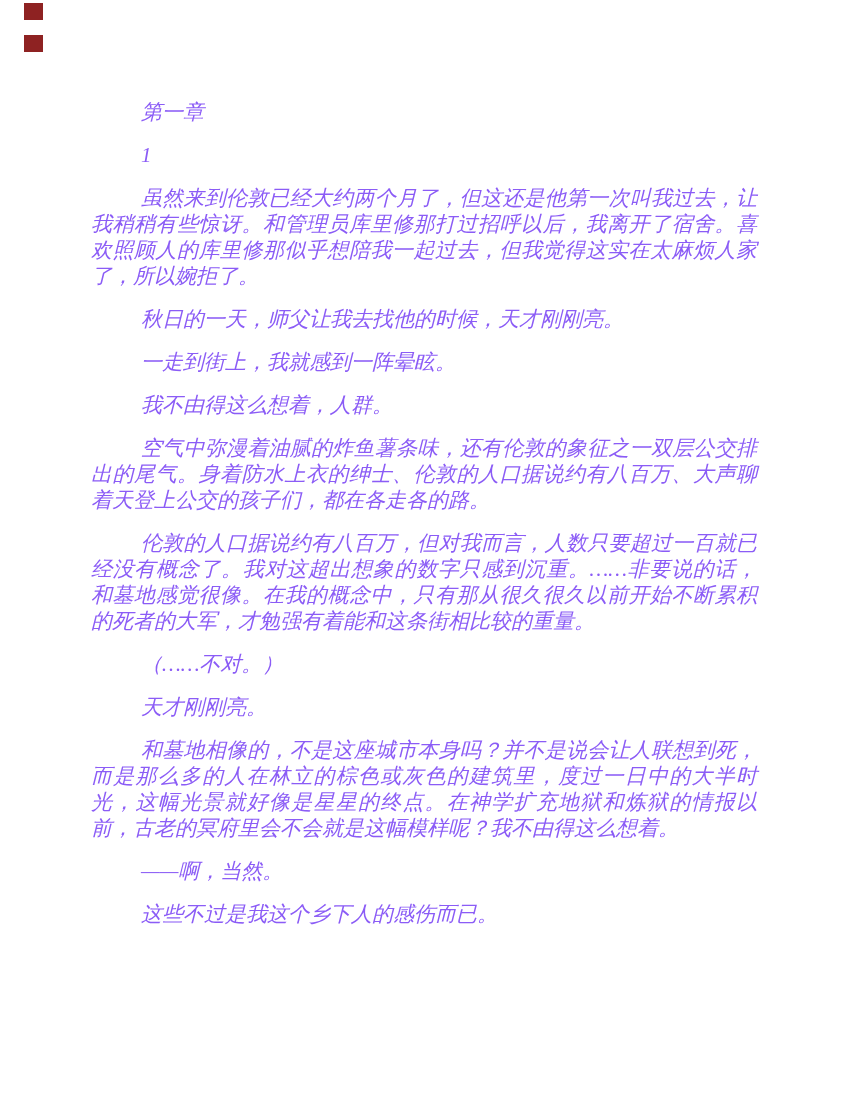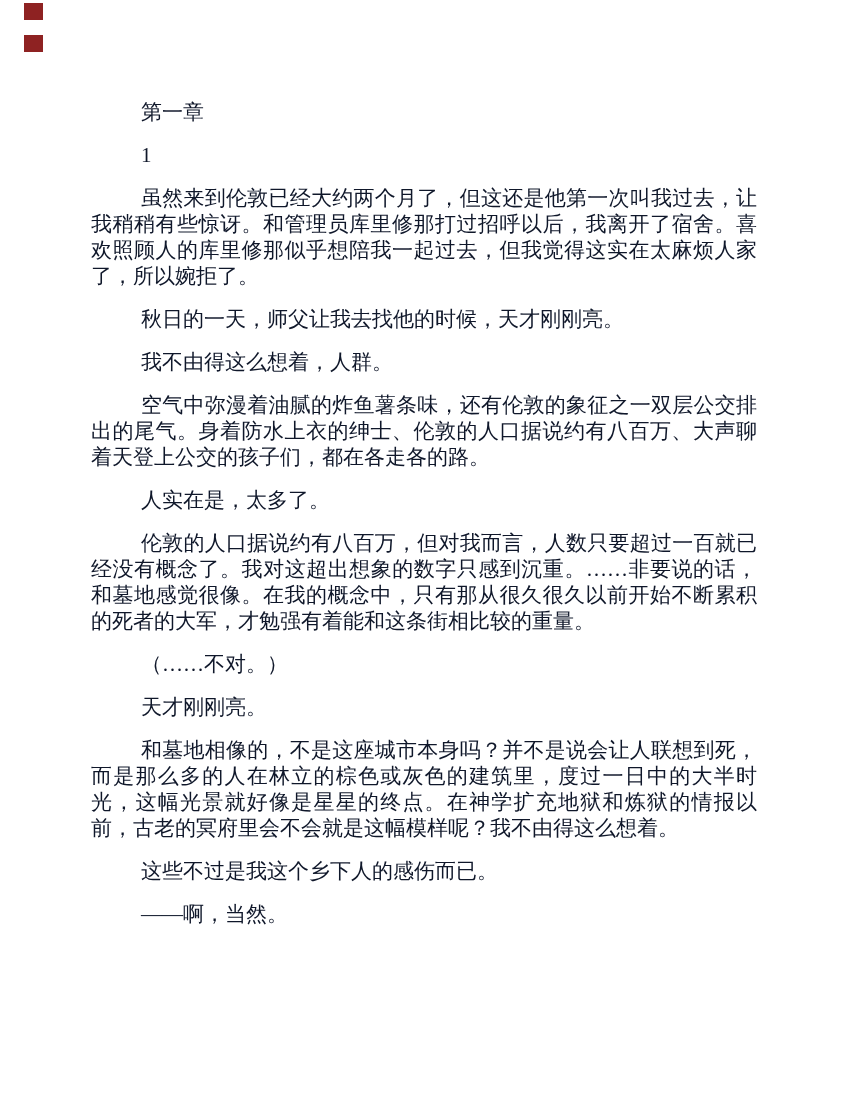--- a/index.html
+++ b/index.html
@@ -56,31 +56,31 @@
 </head>
 <body style="background: rgb(255, 255, 255);">
 
 <div class="page">
 
   <div class="corner-marks">
     <div class="corner-mark" style="background: rgb(142, 34, 34);"></div>
     <div class="corner-mark" style="background: rgb(142, 34, 34);"></div>
   </div>
 
-  <div class="content" style="color: #0f172a;">
+  <div class="content" style="color: #8b5cf6; font-style: italic;">
     <div class="para">第一章</div>
     <div class="para">1</div>
     <div>
         <p>虽然来到伦敦已经大约两个月了，但这还是他第一次叫我过去，让我稍稍有些惊讶。和管理员库里修那打过招呼以后，我离开了宿舍。喜欢照顾人的库里修那似乎想陪我一起过去，但我觉得这实在太麻烦人家了，所以婉拒了。</p>
         <p>秋日的一天，师父让我去找他的时候，天才刚刚亮。</p>
+        <p>一走到街上，我就感到一阵晕眩。</p>
         <p>我不由得这么想着，人群。</p>
         <p>空气中弥漫着油腻的炸鱼薯条味，还有伦敦的象征之一双层公交排出的尾气。身着防水上衣的绅士、伦敦的人口据说约有八百万、大声聊着天登上公交的孩子们，都在各走各的路。</p>
-        <p>人实在是，太多了。</p>
         <p>伦敦的人口据说约有八百万，但对我而言，人数只要超过一百就已经没有概念了。我对这超出想象的数字只感到沉重。……非要说的话，和墓地感觉很像。在我的概念中，只有那从很久很久以前开始不断累积的死者的大军，才勉强有着能和这条街相比较的重量。</p>
         <p>（……不对。）</p>
         <p>天才刚刚亮。</p>
         <p>和墓地相像的，不是这座城市本身吗？并不是说会让人联想到死，而是那么多的人在林立的棕色或灰色的建筑里，度过一日中的大半时光，这幅光景就好像是星星的终点。在神学扩充地狱和炼狱的情报以前，古老的冥府里会不会就是这幅模样呢？我不由得这么想着。</p>
+        <p>——啊，当然。</p>
         <p>这些不过是我这个乡下人的感伤而已。</p>
-        <p>——啊，当然。</p>
       </div>
   </div>
 
 </div>
 
 </body></html>

